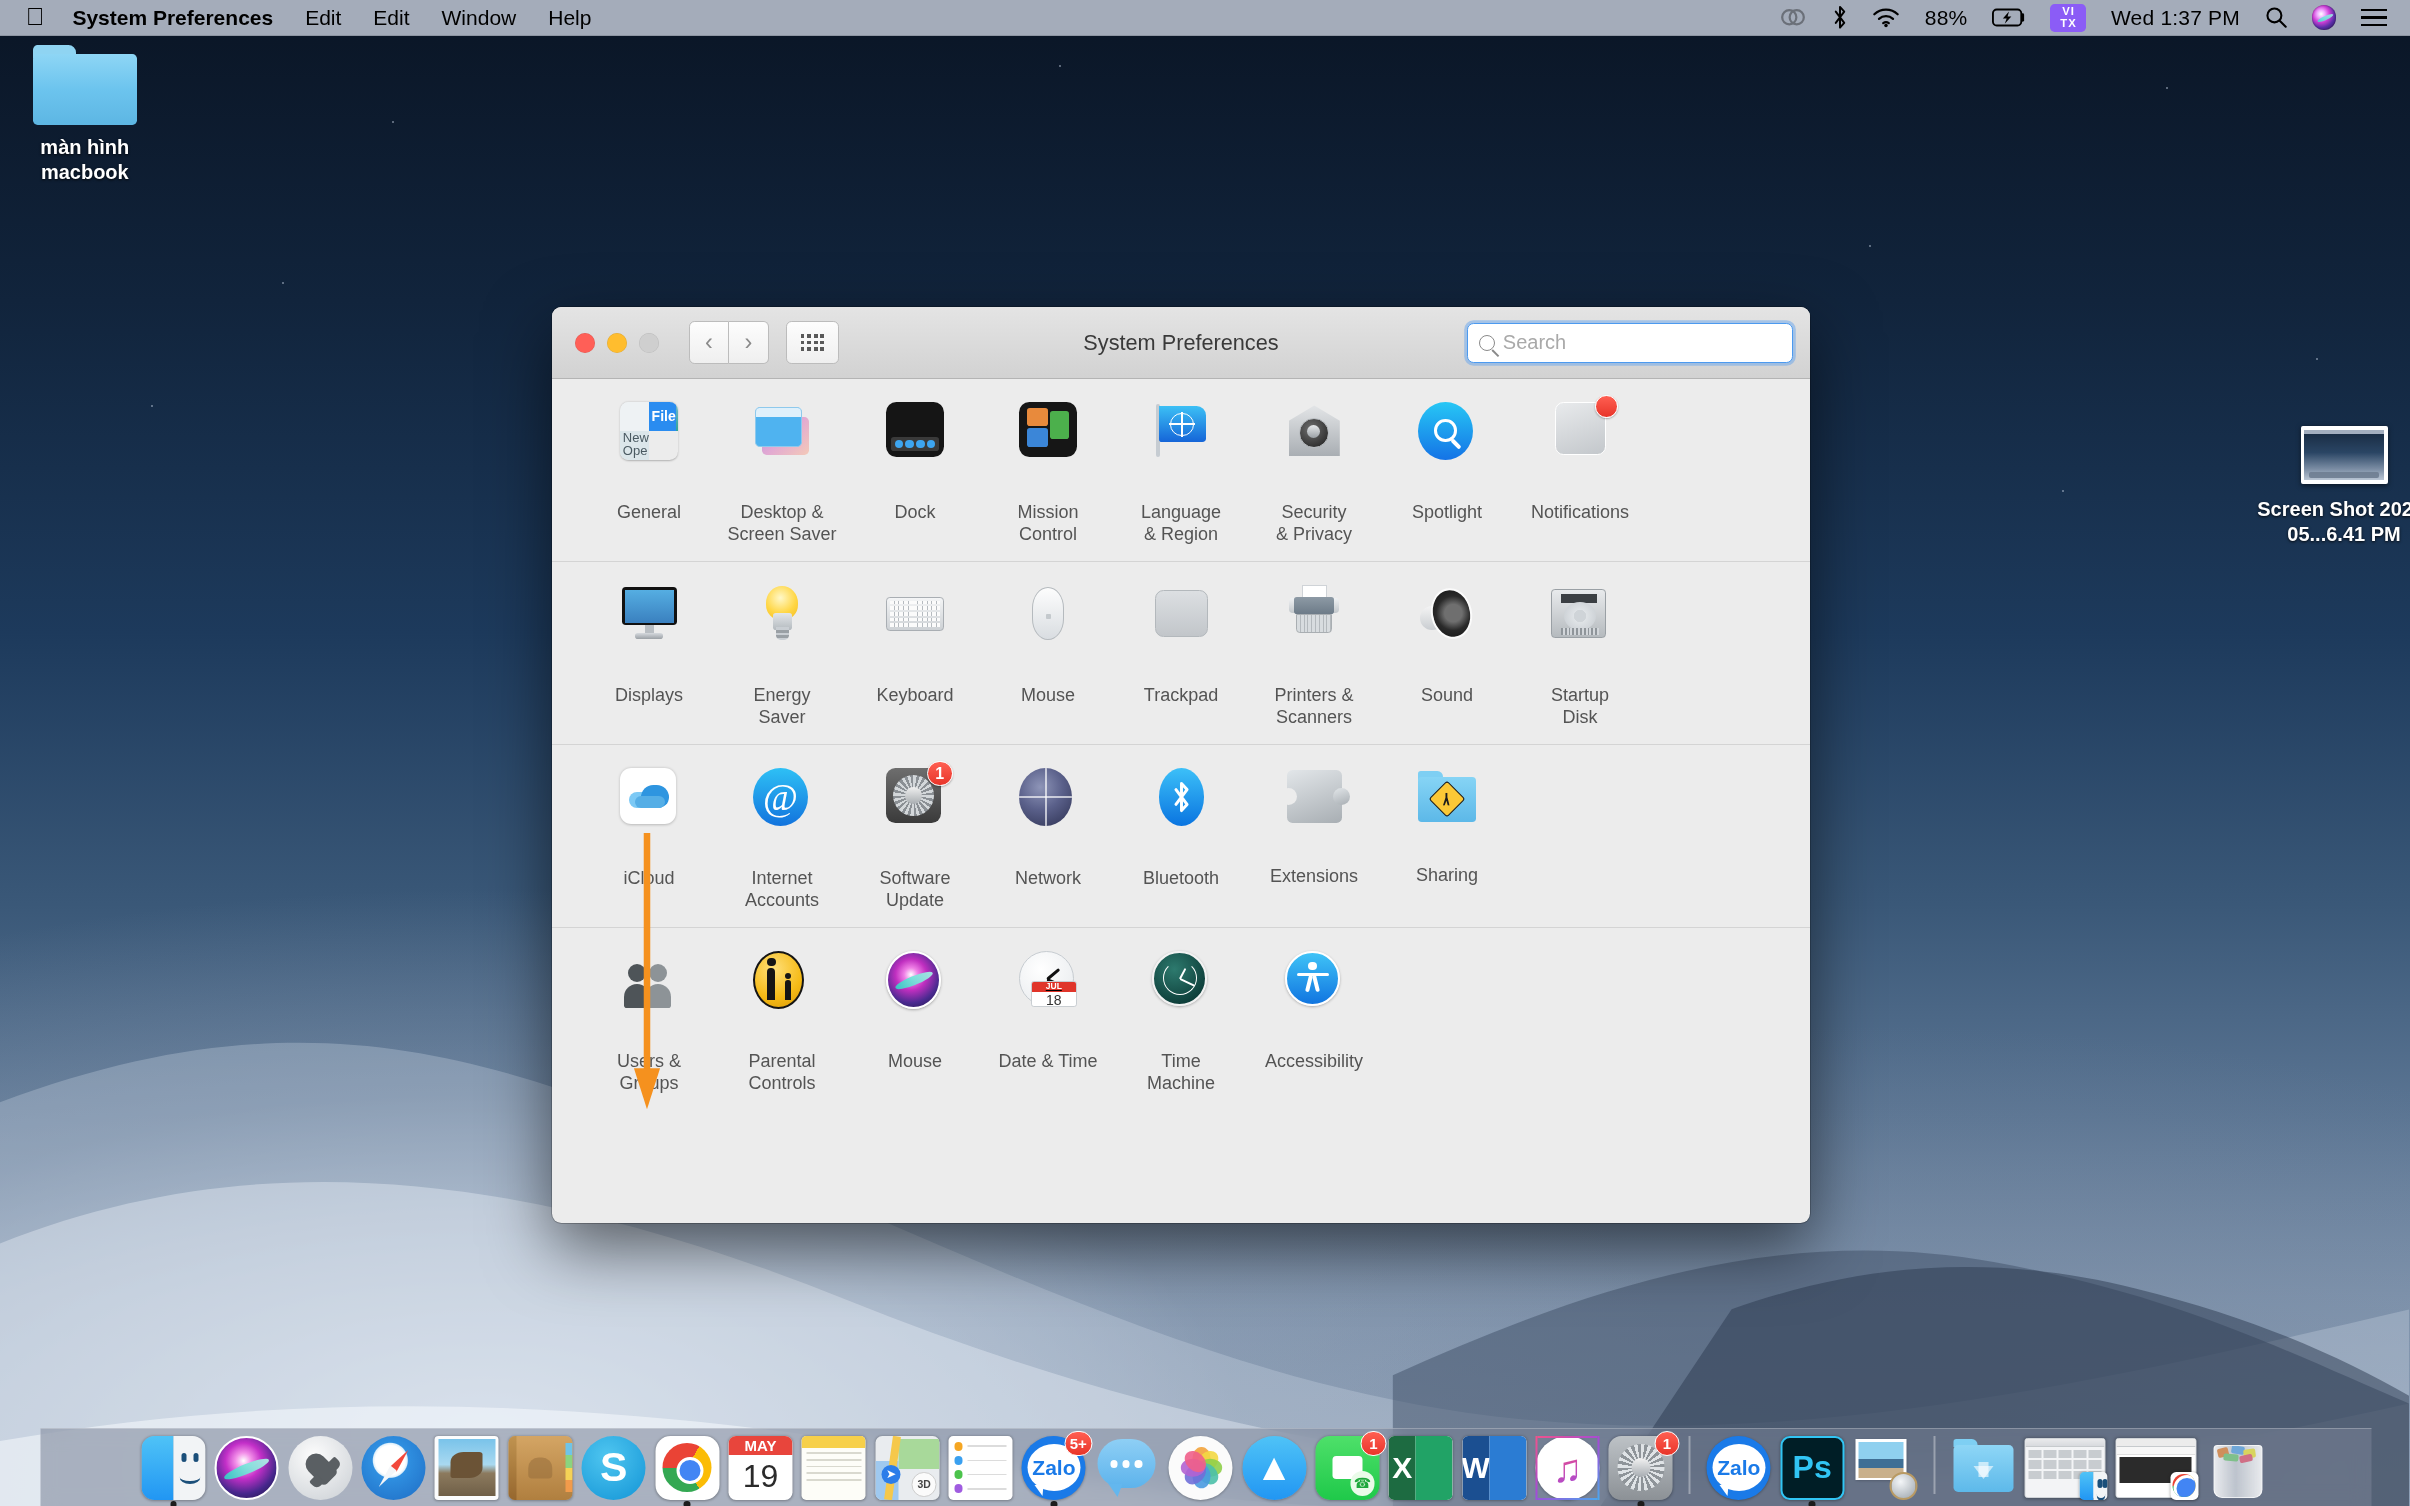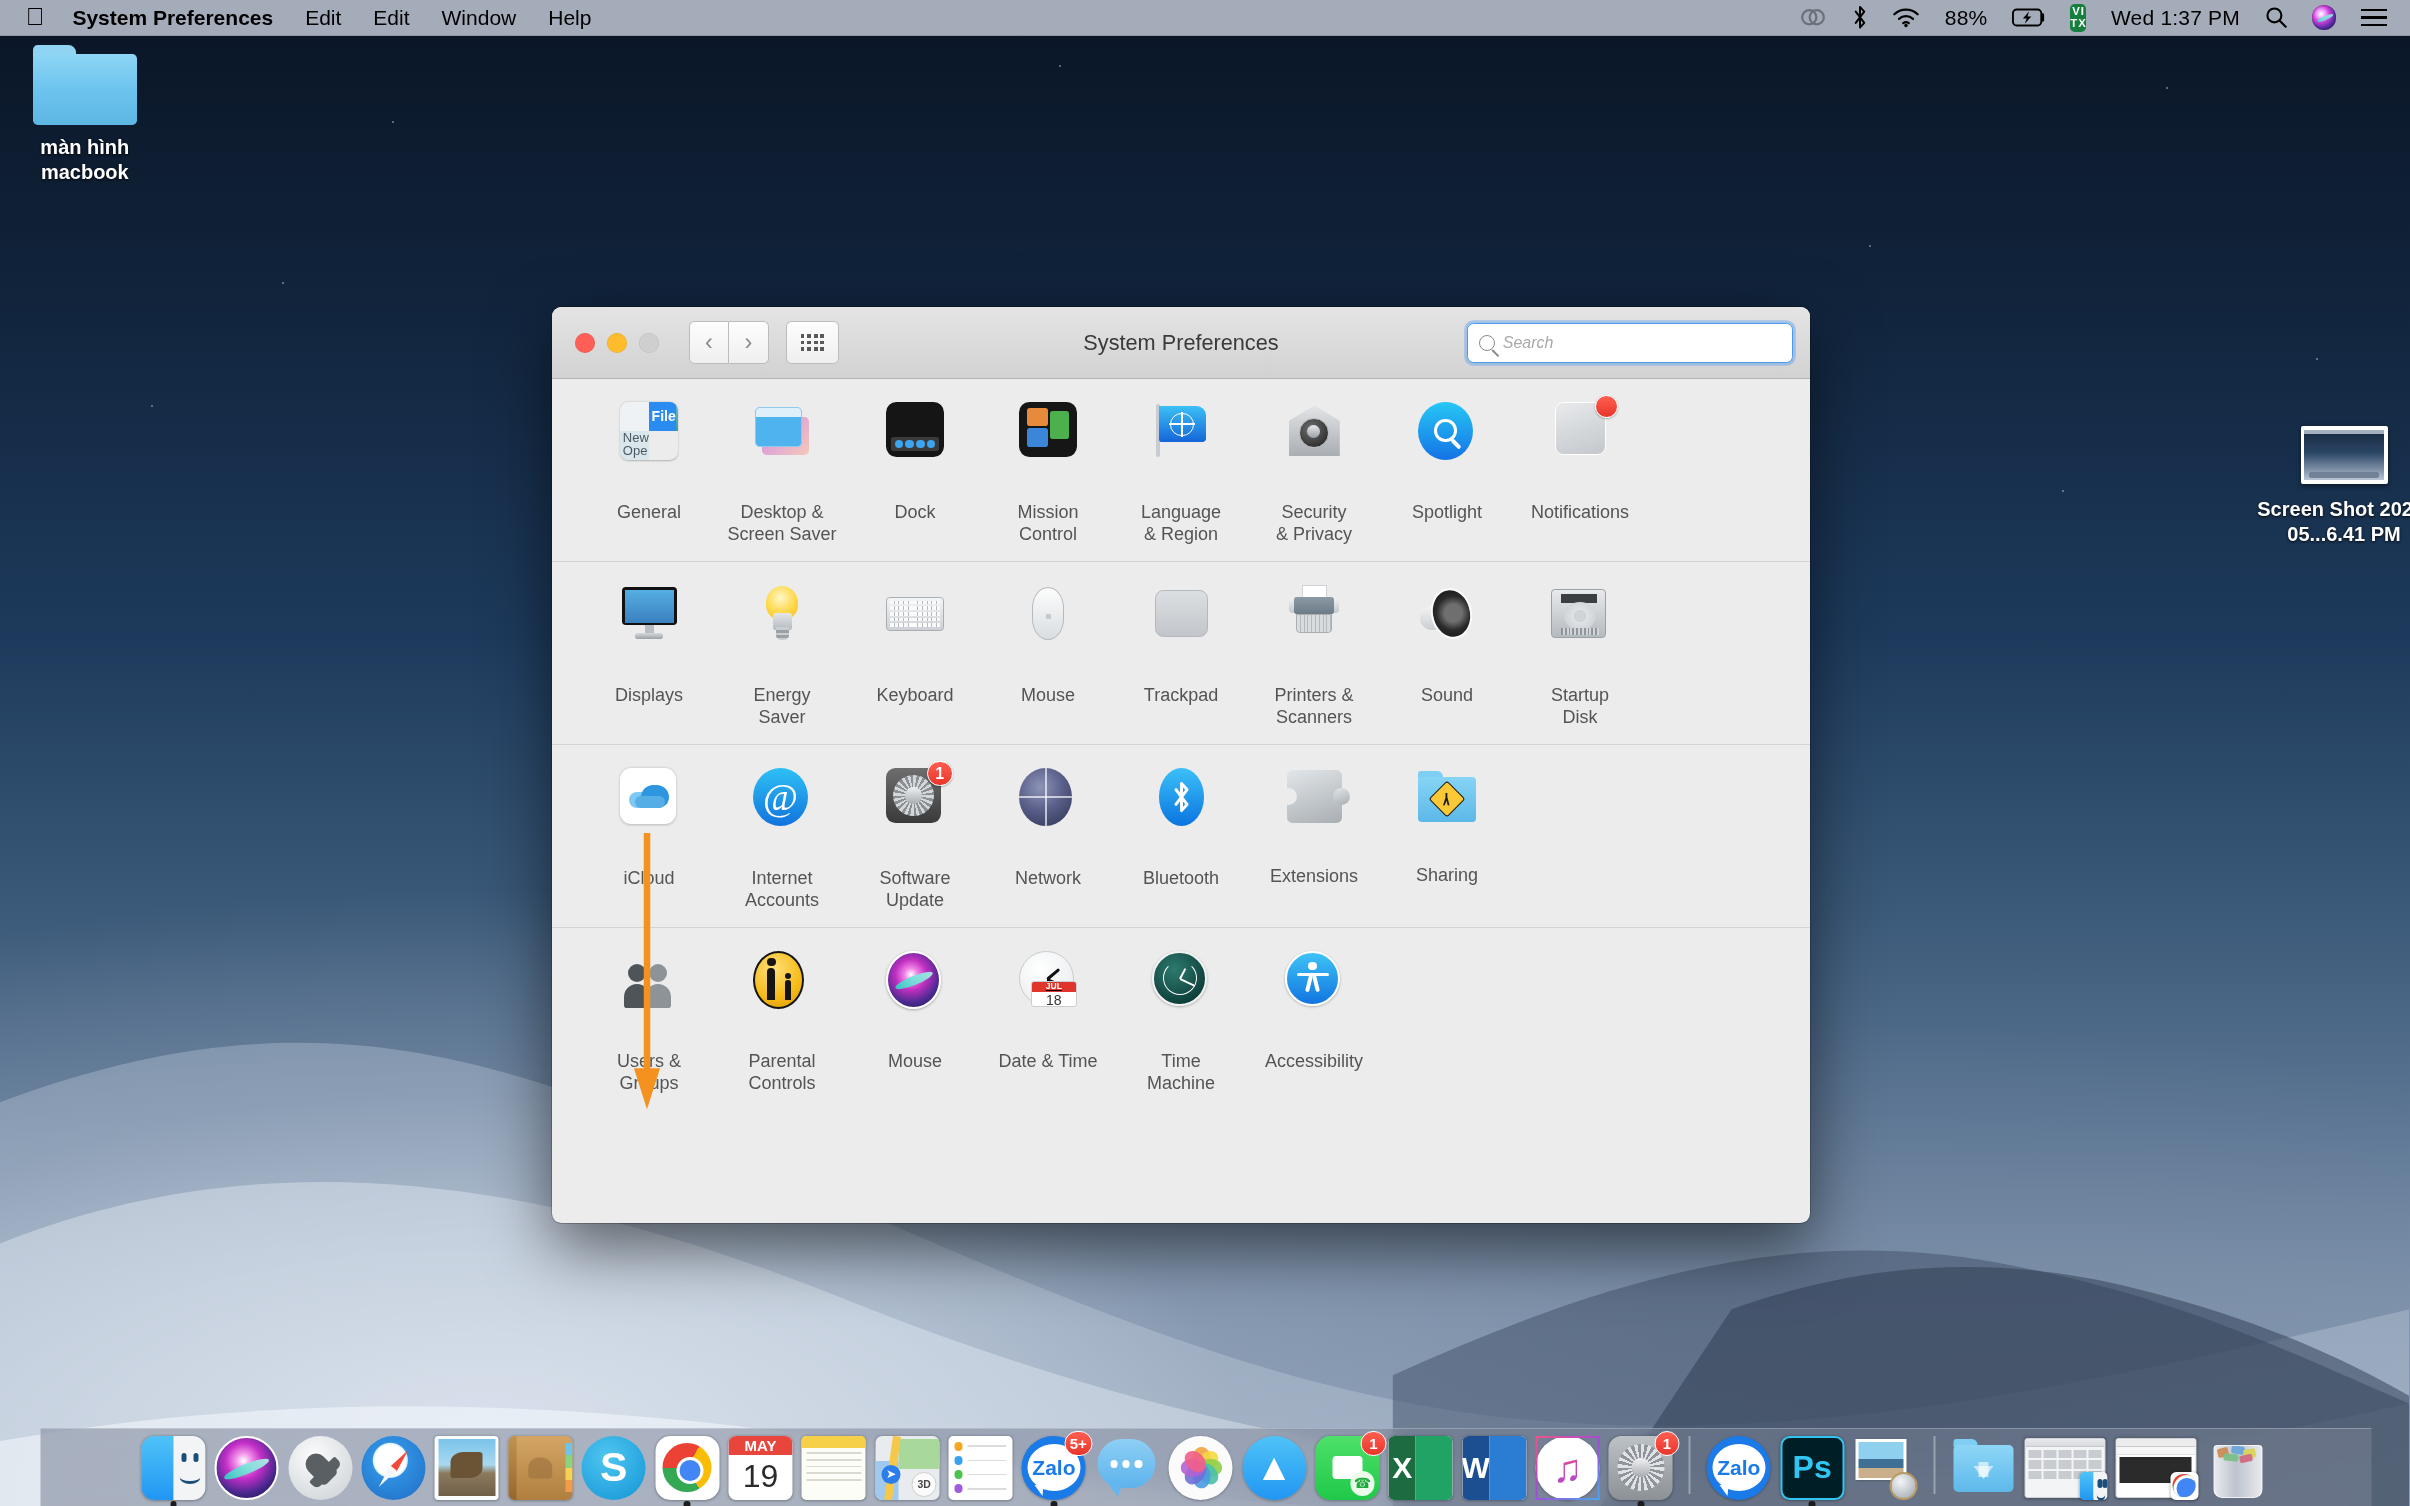--- a/index.html
+++ b/index.html
@@ -35,22 +35,22 @@
     color:#000; font-size:21px;
     border-bottom:0.9px solid rgba(120,128,140,.5);
   }
   .mb-apple { font-size:24.5px; line-height:1; margin-right:28px; }
   .mb-item { margin-right:32px; white-space:nowrap; }
   .mb-item.bold { font-weight:bold; }
   .mb-right { margin-left:auto; display:flex; align-items:center; gap:24.5px; padding-right:9.4px; }
   .mb-right > * { display:flex; align-items:center; }
   .mb-clock { font-size:21px; letter-spacing:0.2px; }
   .ime-badge {
-    background:#15803d; color:#fff; border-radius:4.7px;
-    width:16px; height:28px; font-size:11.3px; font-weight:bold;
+    background:#8b5cf6; color:#fff; border-radius:4.7px;
+    width:36px; height:28px; font-size:11.3px; font-weight:bold;
     display:flex; flex-direction:column; align-items:center; justify-content:center;
     line-height:11.3px; letter-spacing:0.9px;
   }
   .siri-dot {
     width:24.5px; height:24.5px; border-radius:50%;
     background:
       radial-gradient(circle at 38% 36%, #ffffff 0%, #f0a8ff 18%, #cf3fd6 38%, #5a2ea8 62%, #241245 100%);
     box-shadow:0 0 1.9px rgba(0,0,0,.5) inset;
     position:relative; overflow:hidden;
   }
@@ -144,22 +144,22 @@
   .searchbox {
     margin-left:auto; width:326px; height:40px;
     background:#fff; border-radius:6.6px;
     border:1.9px solid #4c9aef;
     box-shadow:0 0 0 2.8px rgba(90,160,240,.45);
     display:flex; align-items:center; padding:0 11.3px; gap:7.5px;
   }
   .searchbox .mag { width:16px; height:16px; border:1.9px solid #8a8a8a; border-radius:50%; position:relative; flex:0 0 auto; }
   .searchbox .mag::after { content:""; position:absolute; right:-5.6px; bottom:-4.7px; width:8.5px; height:1.9px; background:#8a8a8a; transform:rotate(45deg); }
   .searchbox input {
-    border:none; outline:none; font-size:16px; color:#333; width:100%;
-    font-family:"Liberation Sans", sans-serif; background:transparent;font-style:italic;
+    border:none; outline:none; font-size:20px; color:#333; width:100%;
+    font-family:"Liberation Sans", sans-serif; background:transparent;
   }
   .searchbox input::placeholder { color:#a9a9a9; }
 
   
   .pref-row {
     display:flex; padding:22.6px 38px 15px 38px;
     border-bottom:0.9px solid #d4d4d4;
   }
   .pref-row:last-child { border-bottom:none; }
   .pref-cell {

